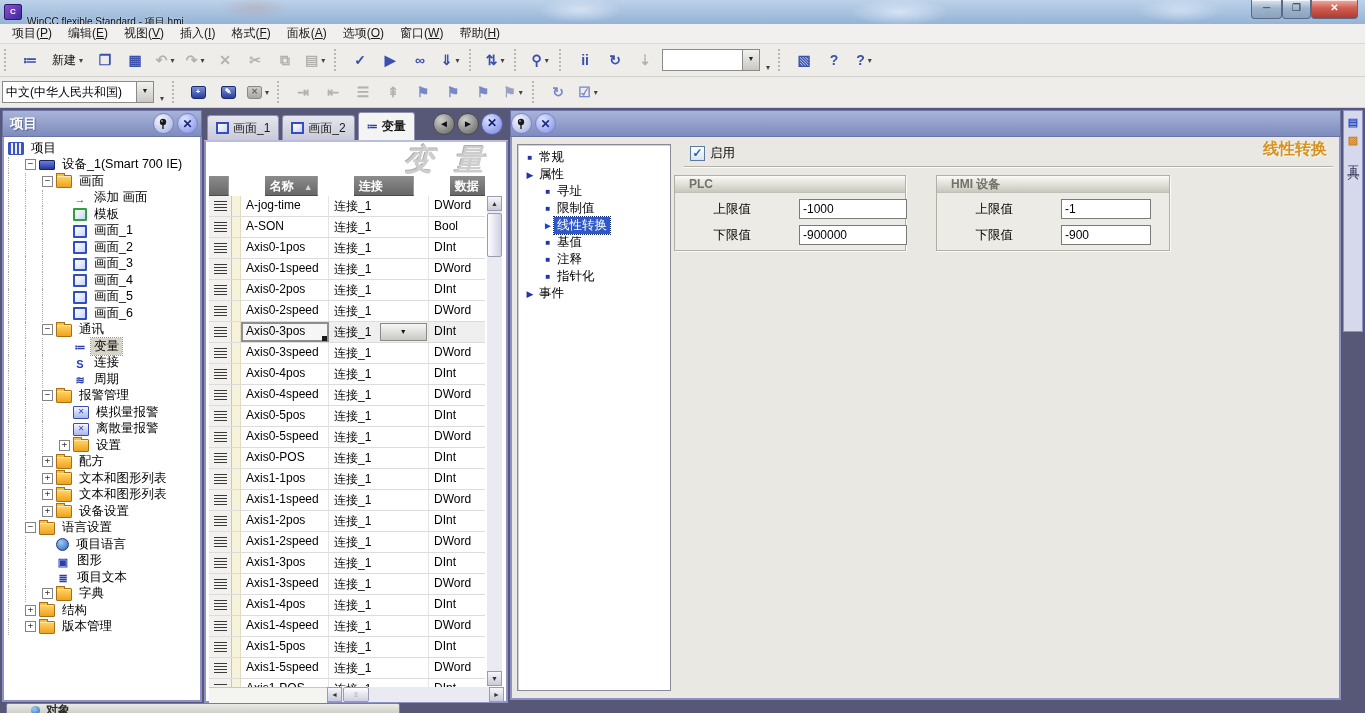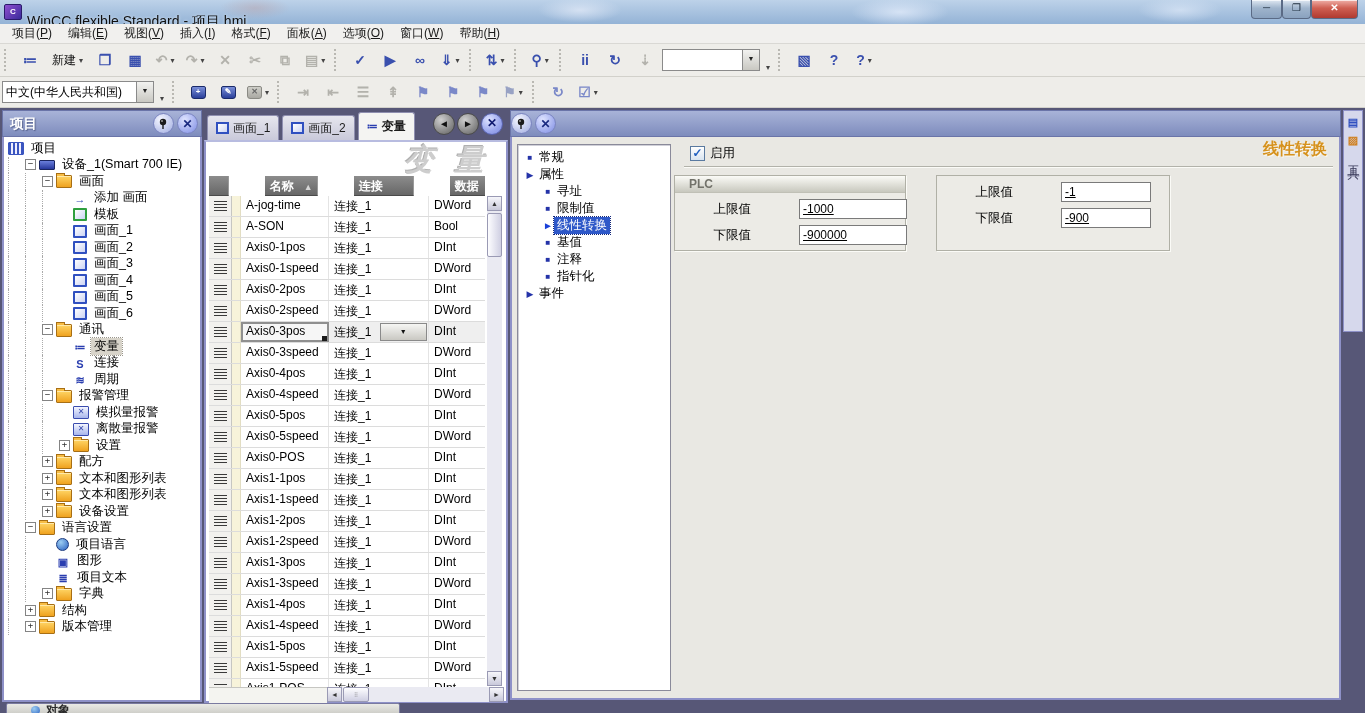--- a/index.html
+++ b/index.html
@@ -11,21 +11,21 @@
     background:
       radial-gradient(60px 18px at 580px 10px, rgba(220,230,245,.85), rgba(220,230,245,0) 70%),
       radial-gradient(70px 20px at 900px 12px, rgba(225,235,250,.8), rgba(225,235,250,0) 70%),
       radial-gradient(60px 18px at 1180px 10px, rgba(215,228,245,.8), rgba(215,228,245,0) 70%),
       radial-gradient(50px 16px at 255px 8px, rgba(190,150,150,.35), rgba(190,150,150,0) 70%),
       linear-gradient(#bdd2e9,#94b3d6);
     border-bottom:1px solid #6e8cab;display:flex;align-items:center;}
   #app-icon{width:16px;height:14px;margin:0 5px 0 4px;border-radius:2px;
     background:linear-gradient(135deg,#8f4fd0,#3a2a9a);border:1px solid #2a1a6a;
     color:#fff;font-size:8px;line-height:13px;text-align:center;font-weight:bold;}
-  #title-text{color:#101010;font-size:14px;text-shadow:0 0 3px #dfeaf6;margin-top:20px;}
+  #title-text{color:#101010;font-size:10px;text-shadow:0 0 3px #dfeaf6;margin-top:20px;}
   #winbtns{position:absolute;right:7px;top:0;display:flex;}
   .wbtn{height:18px;border:1px solid #5a6a85;border-top:none;border-radius:0 0 4px 4px;
     text-align:center;font-size:10px;line-height:16px;color:#fff;
     background:linear-gradient(#dfe8f2,#9fb4cc 45%,#8aa2bf);box-shadow:inset 0 1px 0 rgba(255,255,255,.7);}
   .wbtn.min{width:29px;color:#1a2a3a}.wbtn.max{width:27px;color:#1a2a3a}
   .wbtn.close{width:45px;background:linear-gradient(#f0b0a8,#cf5f52 45%,#b03a30);color:#fff;font-weight:bold;}
 
   
   #menubar{position:absolute;left:0;top:24px;width:1365px;height:20px;background:#f1f0ee;
     border-bottom:1px solid #d9d8d4;display:flex;align-items:center;padding-left:4px;box-sizing:border-box;}
@@ -174,21 +174,21 @@
   #prop-sep{position:absolute;left:10px;right:6px;top:29px;border-top:1px solid #b2b2aa;border-bottom:1px solid #fbfbf7;}
   .group{position:absolute;top:38px;height:74px;border:1px solid #b0b0a6;background:#ecebe6;
     box-shadow:1px 1px 0 #fbfbf7;}
   #group-plc{left:0;width:230px;}
   #group-hmi{left:262px;width:232px;}
   .group-head{height:16px;background:linear-gradient(#fbfbf7,#c8c8be);border-bottom:1px solid #c0c0b6;
     font-weight:bold;color:#72726a;font-size:12px;line-height:16px;padding-left:14px;}
   .frow{display:flex;align-items:center;margin-top:6px;gap:43px;}
   .flabel{width:76px;text-align:right;padding-right:5px;font-size:12.5px;color:#000;flex:none;}
   .finput{height:16px;border:1px solid #7a7a7a;font-size:12px;padding:1px 3px;
-    font-family:"Liberation Sans",sans-serif;background:#fff;color:#000;text-decoration:underline;}
+    font-family:"Liberation Sans",sans-serif;background:#fff;color:#000;}
   #group-plc .finput{width:100px;}
   #group-hmi .finput{width:82px;}
 
   
   #tools-strip{position:absolute;left:1343px;top:110px;width:20px;height:222px;background:#d6d8ec;
     border:1px solid #8e91c8;box-sizing:border-box;display:flex;flex-direction:column;align-items:center;padding-top:2px;}
   .strip-ic{width:15px;height:14px;margin:2px 0;font-size:11px;line-height:14px;text-align:center;font-weight:bold;}
   #strip-label{writing-mode:vertical-rl;font-size:12.5px;color:#3a3a5a;margin-top:6px;letter-spacing:3px;}
   #objects-bar{position:absolute;left:6px;top:703px;width:394px;height:14px;
     background:linear-gradient(#eaeae6,#c6c6c0);border:1px solid #7a7aa0;border-radius:2px 2px 0 0;
@@ -977,20 +977,21 @@
             <span class="flabel">上限值</span>
             <input class="finput" value="-1000" style="">
           </div>
           <div class="frow">
             <span class="flabel">下限值</span>
             <input class="finput" value="-900000" style="">
           </div>
         </div>
 
         <div class="group" id="group-hmi">
+          <div class="group-head">HMI 设备</div>
           <div class="frow">
             <span class="flabel">上限值</span>
             <input class="finput" value="-1" style="">
           </div>
           <div class="frow">
             <span class="flabel">下限值</span>
             <input class="finput" value="-900" style="">
           </div>
         </div>
       </div>

